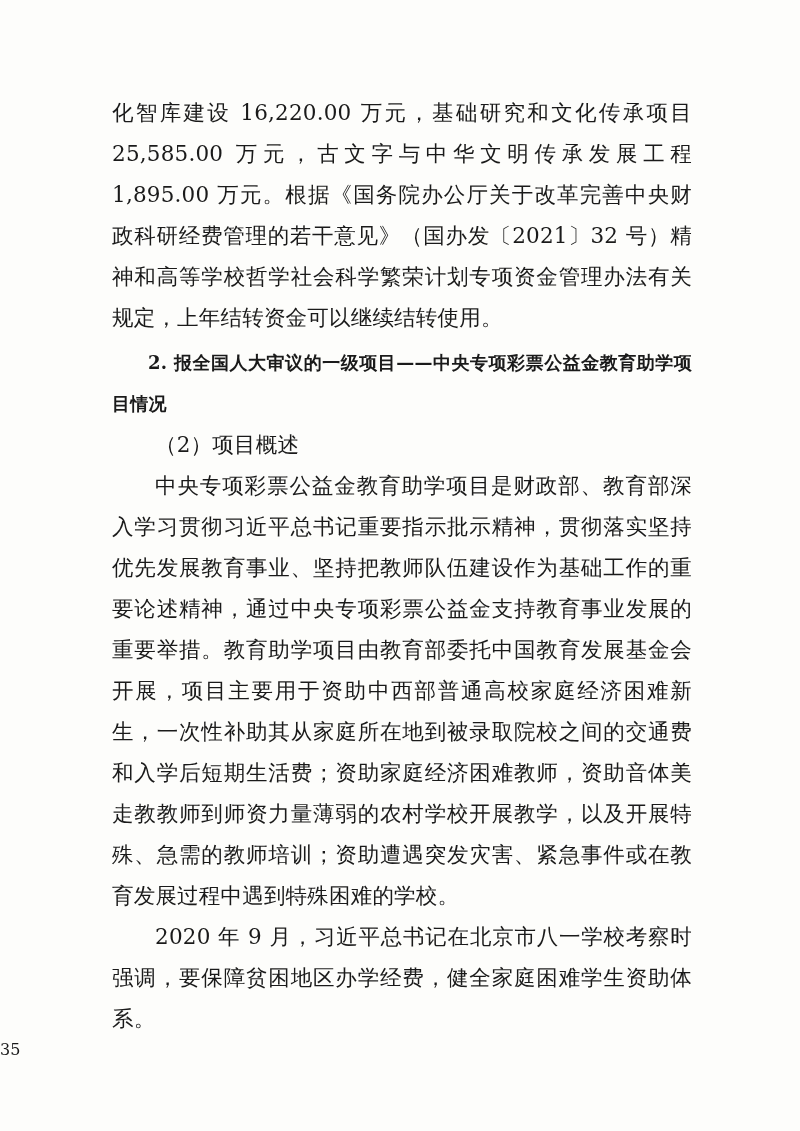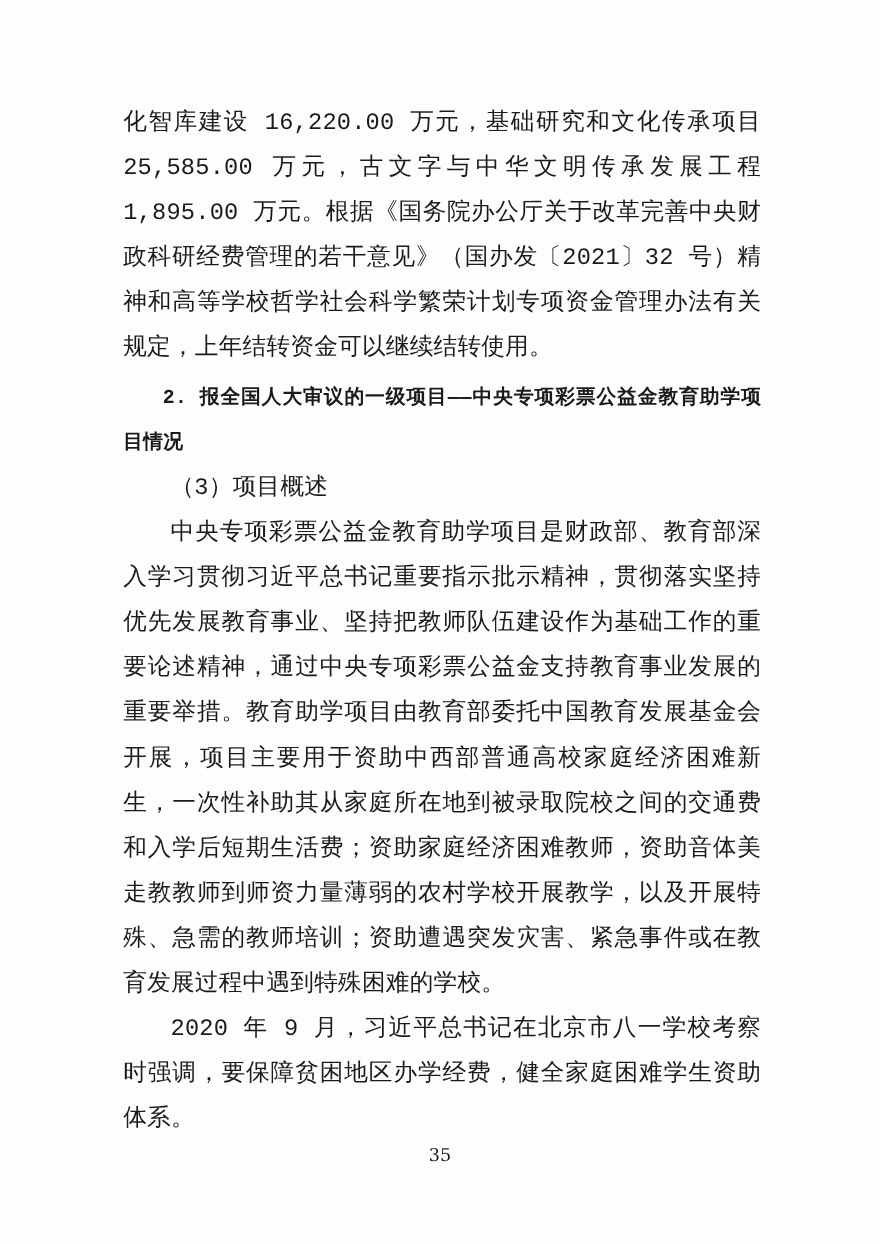--- a/index.html
+++ b/index.html
@@ -21,21 +21,20 @@
     left: 0;
     width: 800px;
     height: 1131px;
     background: #fdfdfb;
   }
   .content {
     position: absolute;
     left: 112px;
     top: 92px;
     width: 580px;
-    font-family: Liberation Mono, monospace;
   }
   .para {
     font-size: 21.5px;
     line-height: 41px;
     text-align: justify;
     text-justify: inter-ideograph;
     margin: 0;
     letter-spacing: 0.2px;
   }
   .para.continued {
@@ -53,39 +52,38 @@
     margin: 0;
     text-indent: 2em;
     letter-spacing: 0.2px;
   }
   .spacer-sm { height: 4px; }
   .page-number {
     position: absolute;
     left: 0;
     right: 0;
     top: 1040px;
-    text-align: center;
     font-size: 16px;
     font-family: "DejaVu Serif", "Liberation Serif", serif;
     color: #1a1a1a;
   }
 </style>
 </head>
 <body>
 
 <div class="page">
   <div class="content">
 
     <p class="para continued">化智库建设 16,220.00 万元，基础研究和文化传承项目 25,585.00 万元，古文字与中华文明传承发展工程 1,895.00 万元。根据《国务院办公厅关于改革完善中央财政科研经费管理的若干意见》（国办发〔2021〕32 号）精神和高等学校哲学社会科学繁荣计划专项资金管理办法有关规定，上年结转资金可以继续结转使用。</p>
 
     <div class="spacer-sm"></div>
 
     <p class="heading">2. 报全国人大审议的一级项目——中央专项彩票公益金教育助学项目情况</p>
 
-    <p class="para indent">（3）项目概述</p>
+    <p class="para indent">（2）项目概述</p>
 
     <p class="para indent">中央专项彩票公益金教育助学项目是财政部、教育部深入学习贯彻习近平总书记重要指示批示精神，贯彻落实坚持优先发展教育事业、坚持把教师队伍建设作为基础工作的重要论述精神，通过中央专项彩票公益金支持教育事业发展的重要举措。教育助学项目由教育部委托中国教育发展基金会开展，项目主要用于资助中西部普通高校家庭经济困难新生，一次性补助其从家庭所在地到被录取院校之间的交通费和入学后短期生活费；资助家庭经济困难教师，资助音体美走教教师到师资力量薄弱的农村学校开展教学，以及开展特殊、急需的教师培训；资助遭遇突发灾害、紧急事件或在教育发展过程中遇到特殊困难的学校。</p>
 
 
     <p class="para indent">2020 年 9 月，习近平总书记在北京市八一学校考察时强调，要保障贫困地区办学经费，健全家庭困难学生资助体系。</p>
 
   </div>
 
   <div class="page-number">35</div>
 </div>

